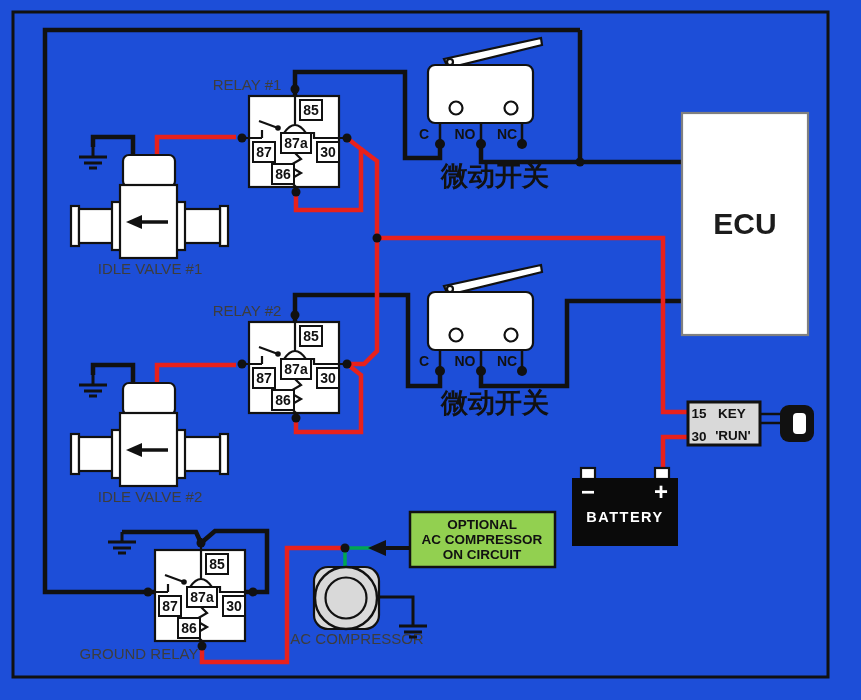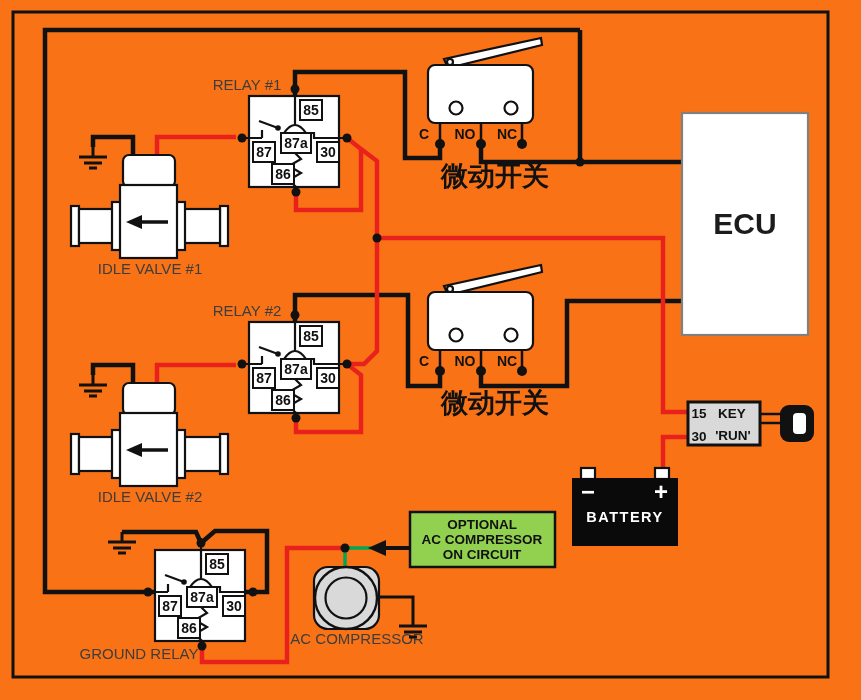--- a/index.html
+++ b/index.html
@@ -1,16 +1,16 @@
 <!DOCTYPE html>
 <html><head>
 <meta charset="utf-8">
 <style>
   html,body { margin:0; padding:0; background:#fff; }
-  .stage { position:relative; width:861px; height:700px; background:#f97316; overflow:hidden; }
+  .stage { position:relative; width:861px; height:700px; background:#1d4ed8; overflow:hidden; }
   svg text { font-family:"Liberation Sans","DejaVu Sans",sans-serif; }
   .wk  { stroke:#111; stroke-width:4.5; fill:none; }
   .wk3 { stroke:#111; stroke-width:3; fill:none; }
   .thin{ stroke:#111; stroke-width:2.2; fill:none; }
   .comp{ fill:#fff; stroke:#111; stroke-width:2.2; }
   .pinbox{ fill:#fff; stroke:#111; stroke-width:2; }
   .wr  { stroke:#e8211c; stroke-width:4.5; fill:none; }
   .wg  { stroke:#00a651; stroke-width:3.5; fill:none; }
   .dot { fill:#111; }
   .pin { font-size:14px; font-weight:bold; text-anchor:middle; fill:#111; }

